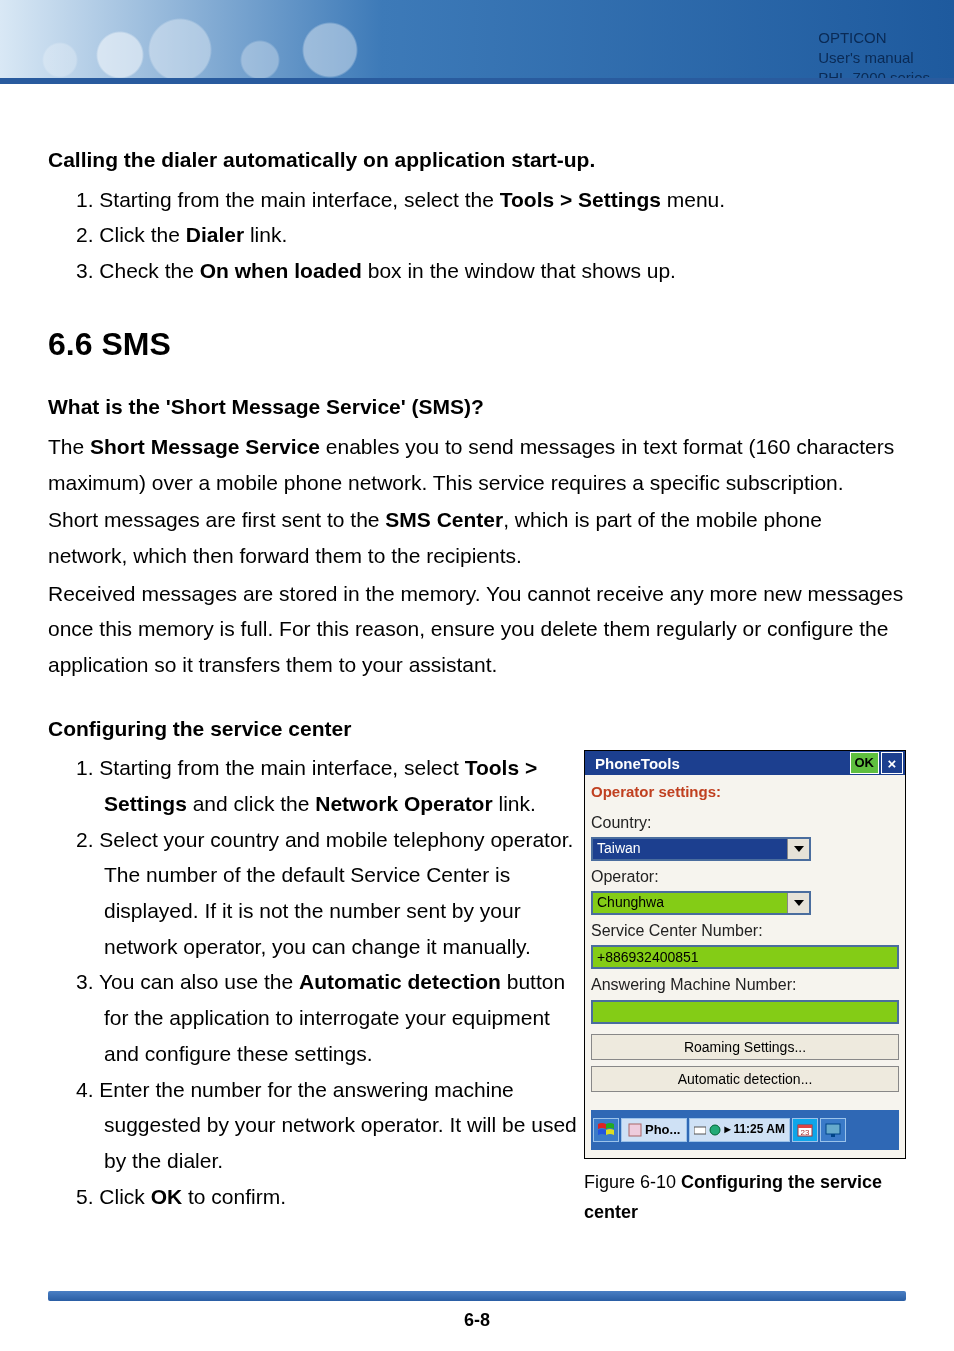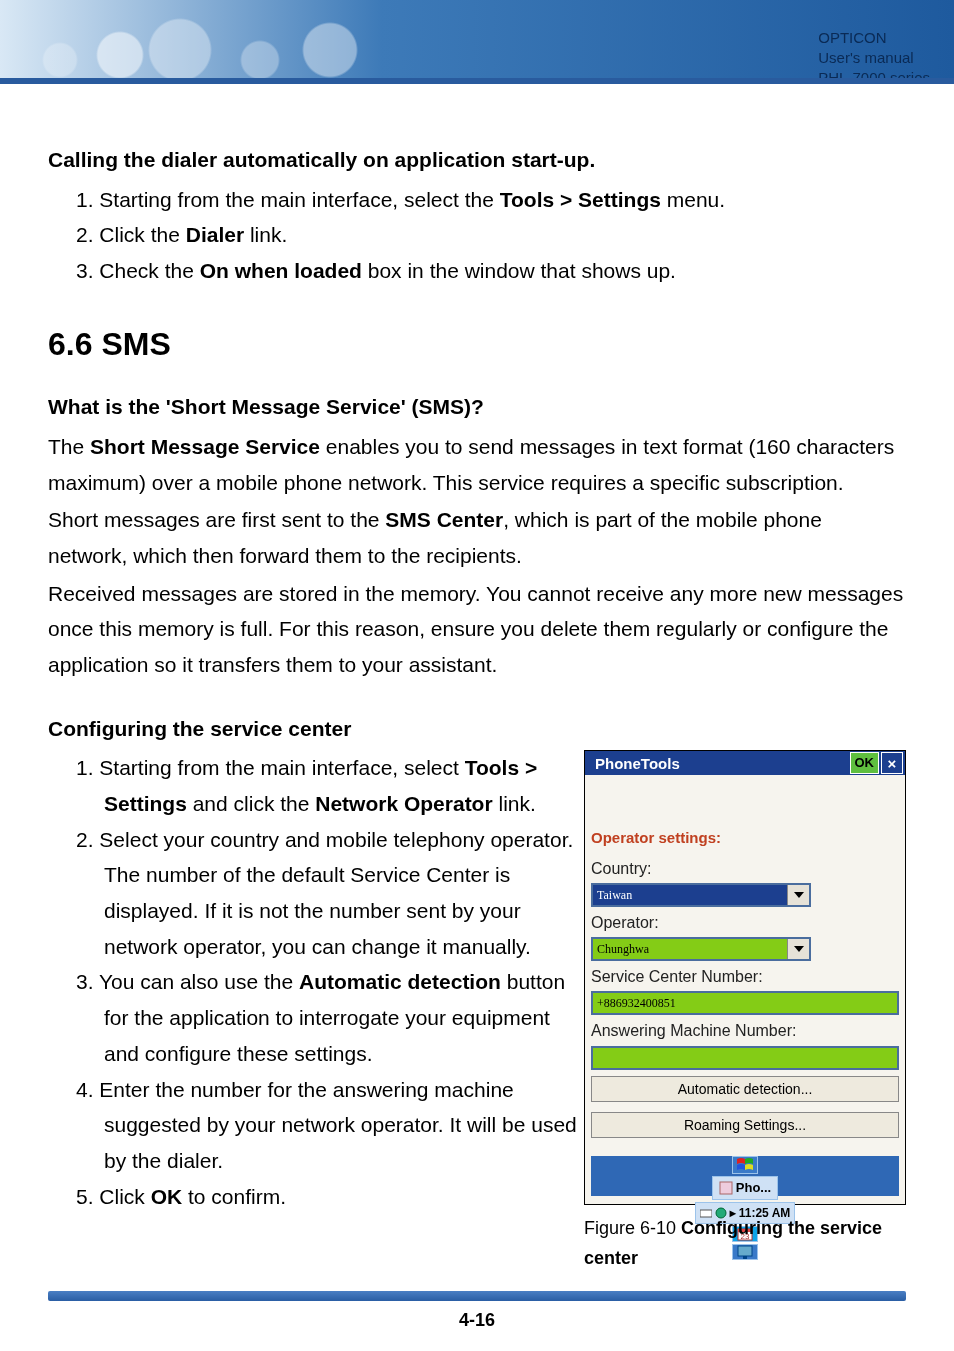--- a/index.html
+++ b/index.html
@@ -110,21 +110,21 @@
   .phone-titlebar .x-btn {
     background: #1c3f8f;
     color: #fff;
     width: 22px; height: 22px;
     border: 1px solid #fff;
     margin-right: 2px;
     display: flex; align-items: center; justify-content: center;
     font-weight: bold;
     font-size: 15px;
   }
-  .phone-body { padding: 4px 6px 8px 6px; margin-top: 46px; }
+  .phone-body { padding: 4px 6px 8px 6px; }
   .op-settings {
     color: #c04020;
     font-weight: bold;
     font-size: 15px;
     margin-bottom: 4px;
   }
   .field-label { font-size: 16px; margin-top: 2px; color: #222; }
   .combo, .textbox {
     display: flex;
     align-items: center;
@@ -133,22 +133,21 @@
     height: 24px;
     margin-top: 1px;
     width: 220px;
   }
   .combo.sel {
     background: #1c3f8f;
   }
   .combo .txt, .textbox .txt {
     flex: 1;
     padding: 18px 4px;
-    font-size: 12px;
-    font-family: Liberation Serif, serif;
+    font-size: 14px;
   }
   .combo.sel .txt { color: #fff; }
   .combo .arrow {
     width: 22px; height: 100%;
     background: #e6e2d8;
     border-left: 1px solid #888;
     display: flex; align-items: center; justify-content: center;
   }
   .combo .arrow svg { width: 10px; height: 6px; }
   .full { width: 100%; }
@@ -164,21 +163,20 @@
     font-size: 14px;
   }
   .taskbar {
     margin-top: 18px;
     height: 40px;
     background: #2f68b5;
     display: flex;
     align-items: center;
     padding: 0 2px;
     gap: 2px;
-    flex-direction: column;
   }
   .taskbar .start {
     width: 26px; height: 24px;
     background: #3a7ac8;
     border: 1px solid #9cc3ea;
     display:flex;align-items:center;justify-content:center;
   }
   .taskbar .task-item {
     height: 24px;
     background: #cfe1f5;
@@ -307,22 +305,22 @@
           <div class="field-label">Service Center Number:</div>
           <div class="textbox full">
             <span class="txt">+886932400851</span>
           </div>
 
           <div class="field-label">Answering Machine Number:</div>
           <div class="textbox full">
             <span class="txt"></span>
           </div>
 
+          <div class="wide-btn" style="margin-top:10px">Roaming Settings...</div>
           <div class="wide-btn">Automatic detection...</div>
-          <div class="wide-btn" style="margin-top:10px">Roaming Settings...</div>
 
           <div class="taskbar">
             <div class="start">
               <svg width="18" height="16">
                   <path d="M1 2 Q5 0 9 2 L9 7 Q5 5 1 7 Z" fill="#d22"></path>
                   <path d="M9 2 Q13 0 17 2 L17 7 Q13 5 9 7 Z" fill="#2a2"></path>
                   <path d="M1 8 Q5 6 9 8 L9 13 Q5 11 1 13 Z" fill="#25d"></path>
                   <path d="M9 8 Q13 6 17 8 L17 13 Q13 11 9 13 Z" fill="#dd2"></path>
                 </svg>
             </div>
@@ -361,13 +359,13 @@
 
       <div class="caption">
         <span>Figure 6-10 </span><b>Configuring the service center</b>
       </div>
     </div>
   </div>
 
 </div>
 
 <div class="footer-bar"></div>
-<div class="page-num">4-16</div>
+<div class="page-num">6-8</div>
 
 </body></html>

